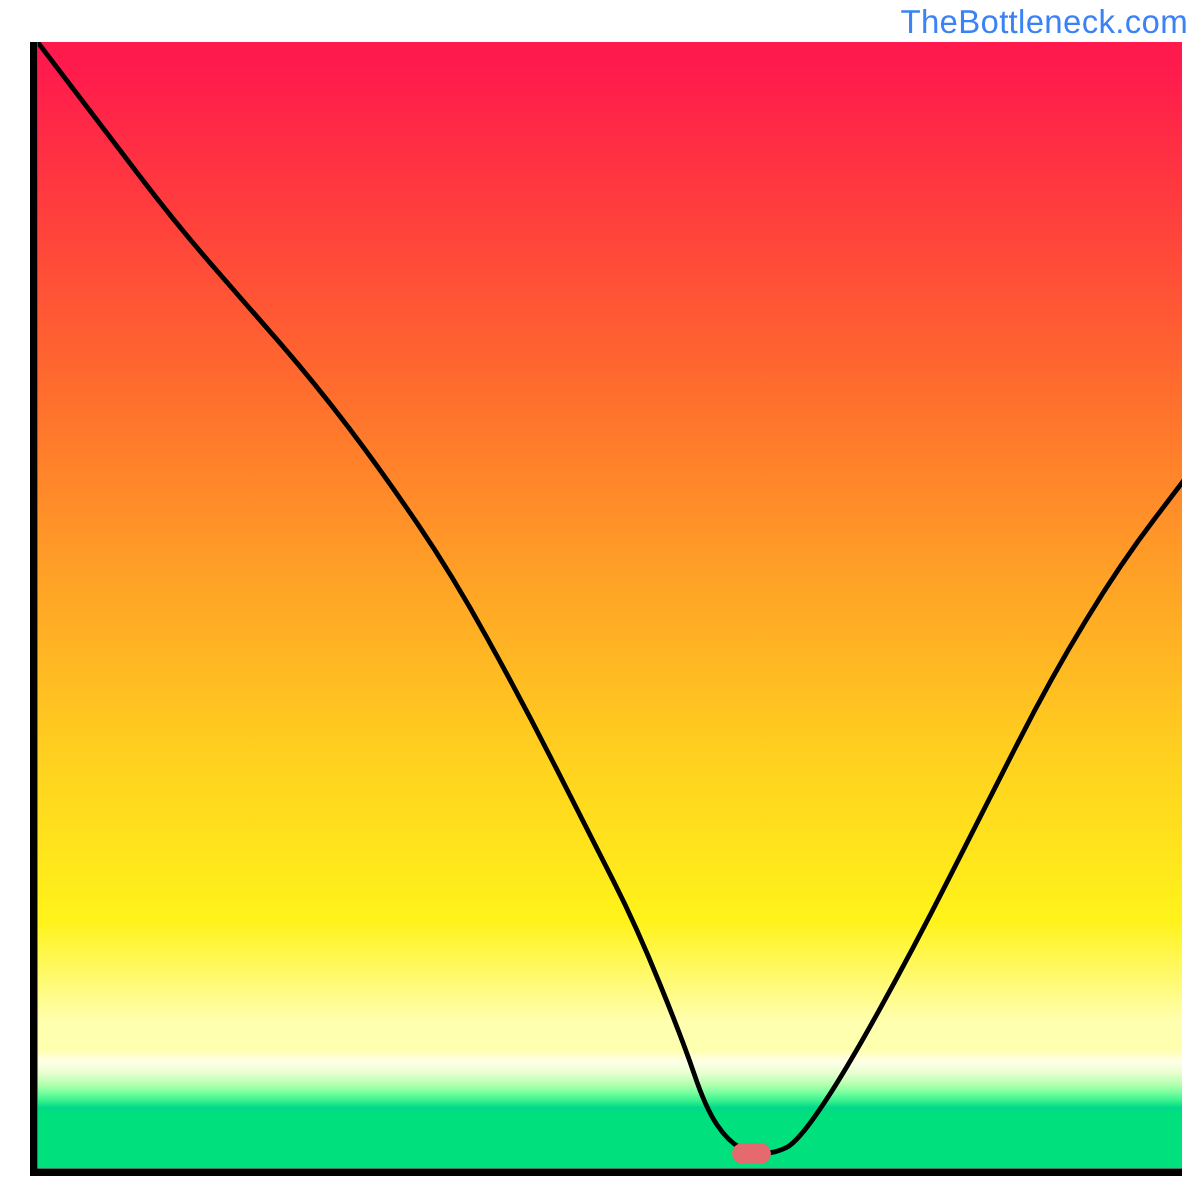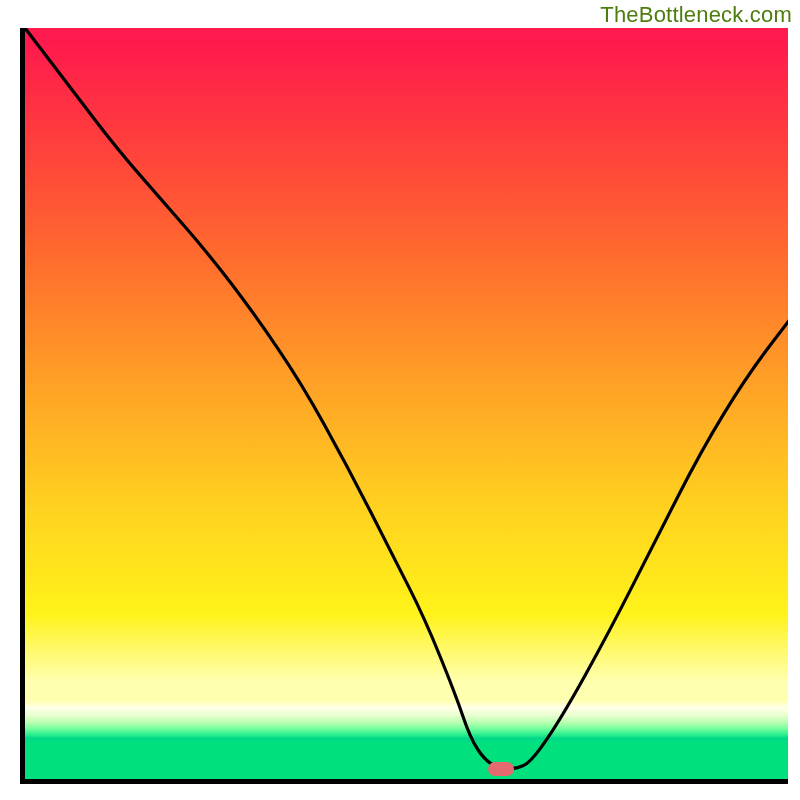--- a/index.html
+++ b/index.html
@@ -12,21 +12,21 @@
   }
   .container {
     position: relative;
     width: 800px;
     height: 800px;
   }
   .watermark {
     position: absolute;
     top: 2px;
     right: 8px;
-    color: #4d7c0f;
+    color: #3b82f6;
     font-size: 22px;
     font-weight: 500;
     letter-spacing: 0.2px;
   }
   .plot-area {
     position: absolute;
     left: 20px;
     top: 28px;
     width: 768px;
     height: 756px;

